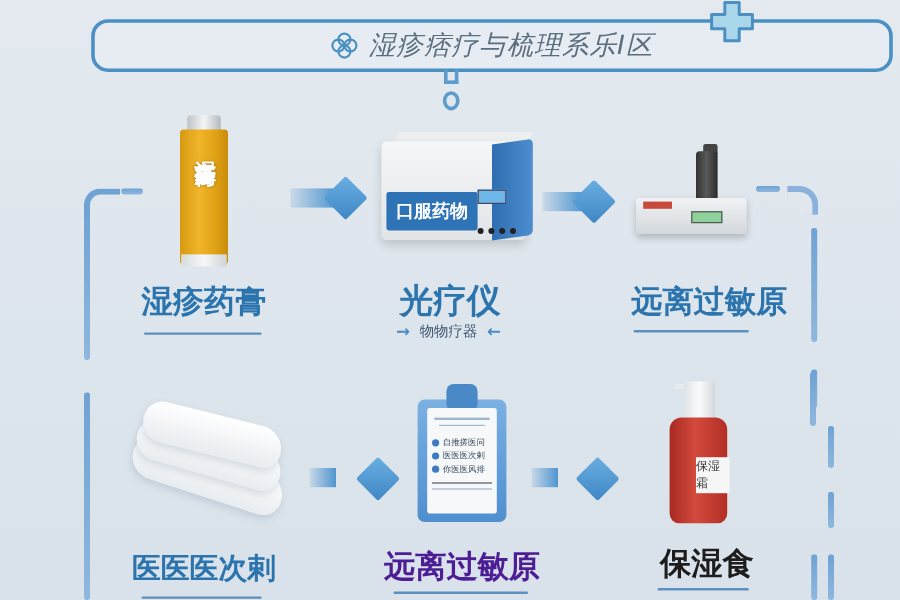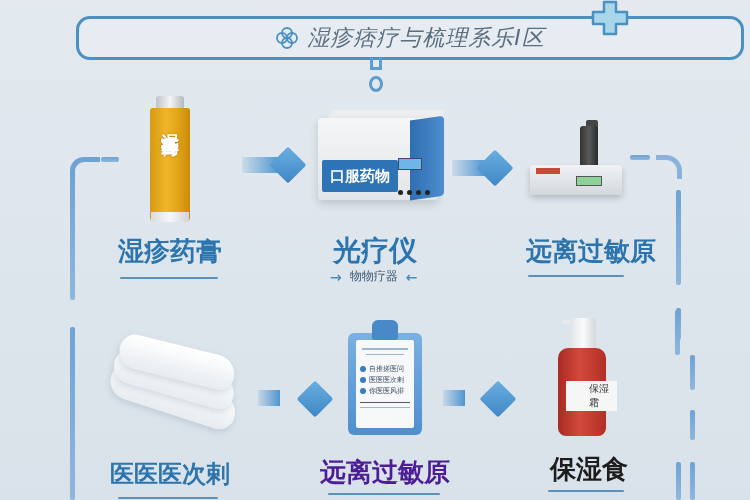--- a/index.html
+++ b/index.html
@@ -68,21 +68,21 @@
   .clip { left:372px; top:320px; width:26px; height:20px; background:#4a89c8; border-radius:6px 6px 3px 3px; }
   .paper { left:356px; top:340px; width:58px; height:88px; background:#f7f8f9; border-radius:2px; }
   .paper-line { height:2px; background:#9fb7cc; }
   .check-row { display:flex; align-items:center; gap:3px; font-size:7px; color:#33485b; height:11px;font-family:Liberation Mono, monospace; }
   .check-dot { width:6px; height:6px; border-radius:50%; background:#3b7cbf; flex:none; }
 
   
   .bottle-pump { left:570px; top:318px; width:26px; height:32px; background: linear-gradient(90deg,#dfe3e6,#fbfbfc,#d2d7db); border-radius:2px; }
   .bottle-nozzle { left:562px; top:320px; width:20px; height:4px; background:#e8ebee; }
   .bottle { left:558px; top:348px; width:48px; height:88px; background: linear-gradient(90deg,#a82a22,#d24a3c 45%,#b22f26); border-radius:10px 10px 8px 8px; }
-  .bottle-label { left:566px; top:381px; width:28px; height:30px; background:#f6f6f6; font-size:10px; color:#333; display:flex; align-items:center; justify-content:center;padding-left:23px; }
+  .bottle-label { left:580px; top:381px; width:28px; height:30px; background:#f6f6f6; font-size:10px; color:#333; display:flex; align-items:center; justify-content:center; }
 </style>
 </head>
 <body>
 
 <div class="abs frame-line" style="left:70px;top:170px;width:5px;height:130px;"></div>
 <div class="abs" style="left:70px;top:157px;width:30px;height:24px;border-left:5px solid #6fa3d4;border-top:5px solid #6fa3d4;border-top-left-radius:14px;box-sizing:border-box;"></div>
 <div class="abs frame-line" style="left:101px;top:157px;width:18px;height:5px;"></div>
 <div class="abs frame-line" style="left:70px;top:327px;width:5px;height:173px;"></div>
 
 <div class="abs frame-line" style="left:630px;top:155px;width:20px;height:5px;"></div>

